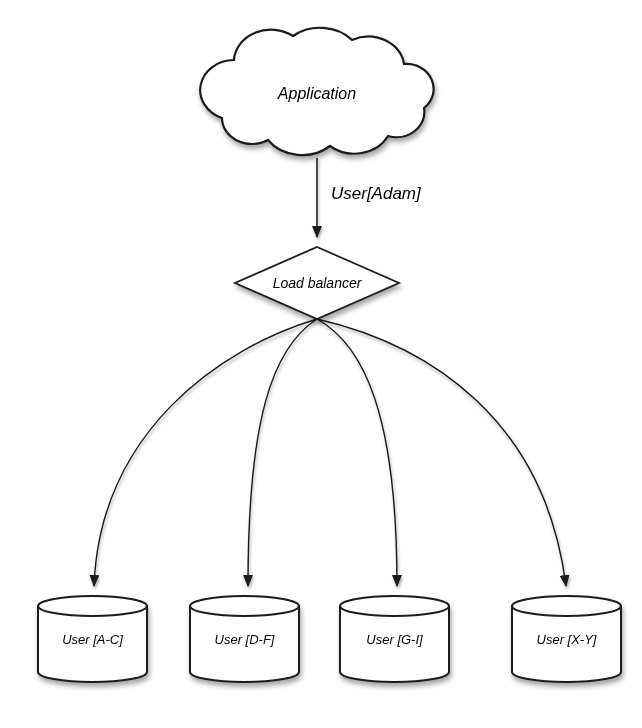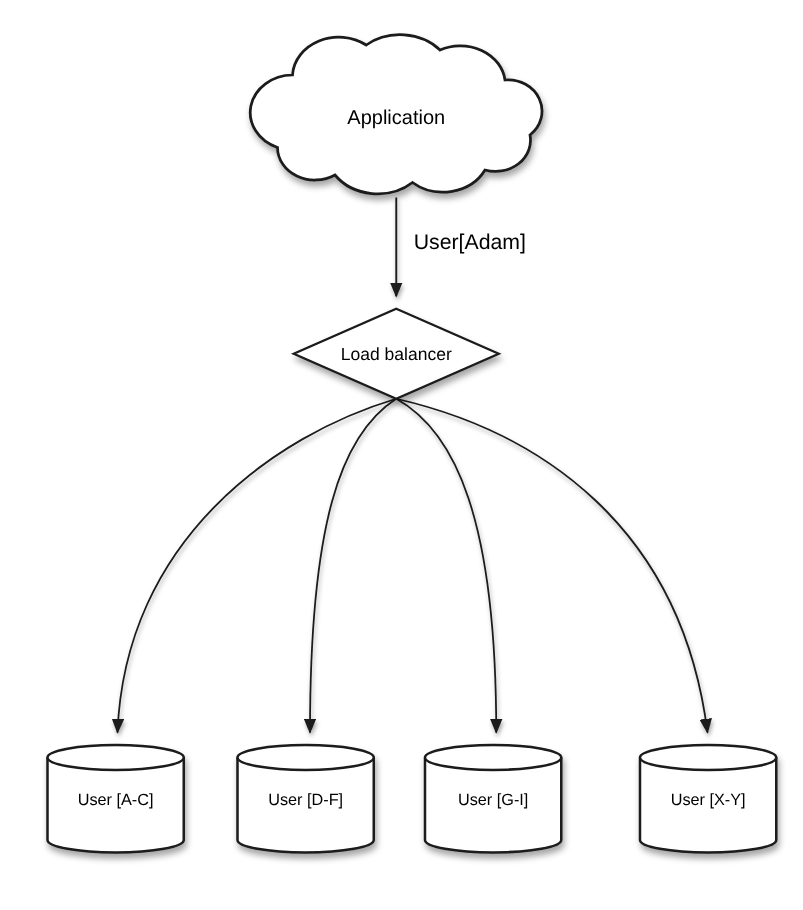--- a/index.html
+++ b/index.html
@@ -9,20 +9,21 @@
     width: 642px;
     height: 728px;
     overflow: hidden;
     font-family: "Liberation Sans", sans-serif;
   }
   .canvas {
     position: relative;
     width: 642px;
     height: 728px;
     background: #ffffff;
+    font-style: italic;
   }
   svg { display: block; }
   .shape {
     fill: #ffffff;
     stroke: #1a1a1a;
   }
   .edge {
     fill: none;
     stroke: #1a1a1a;
   }

